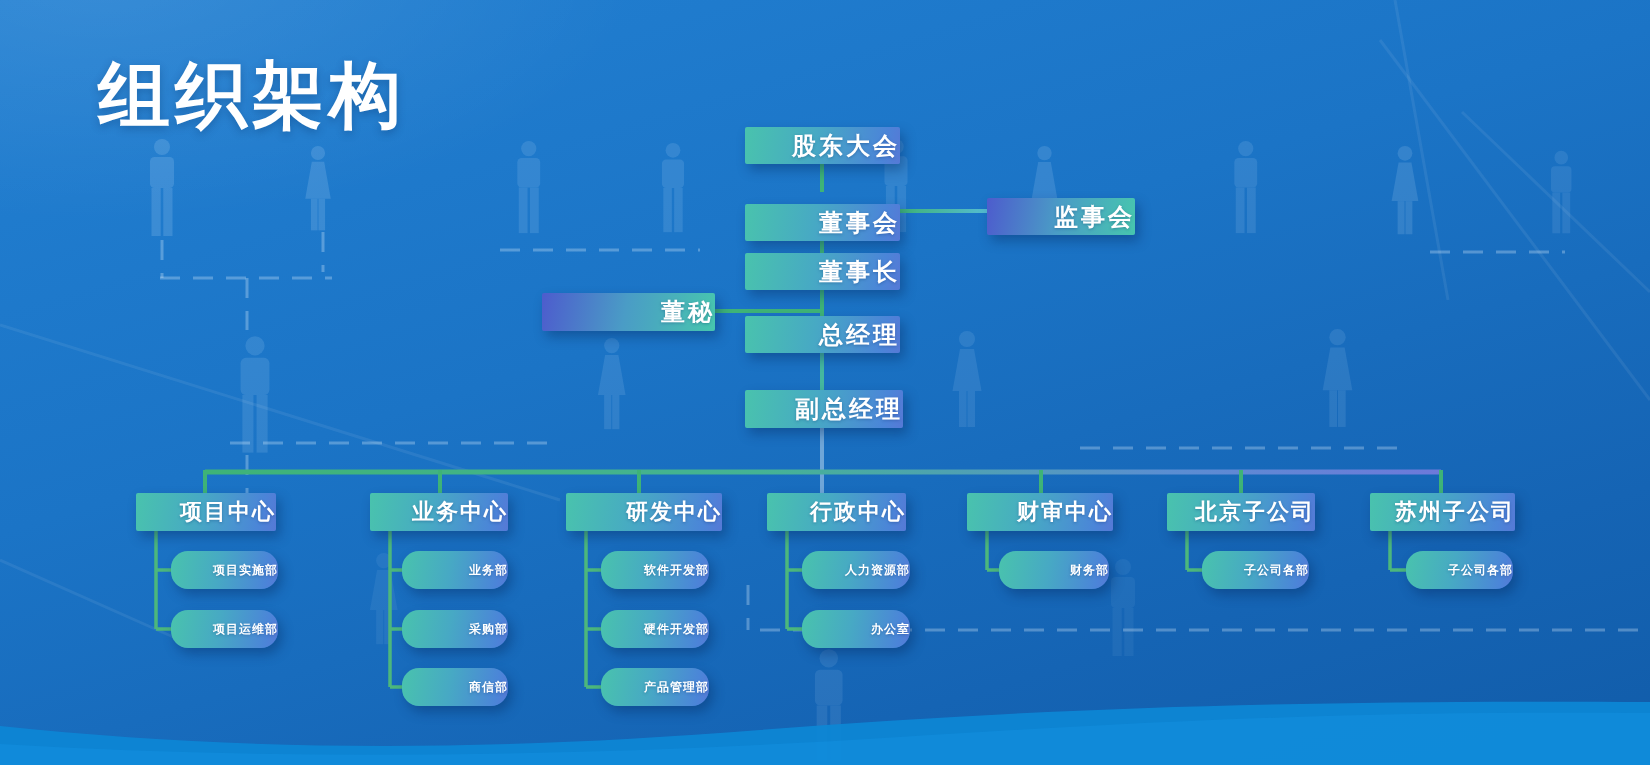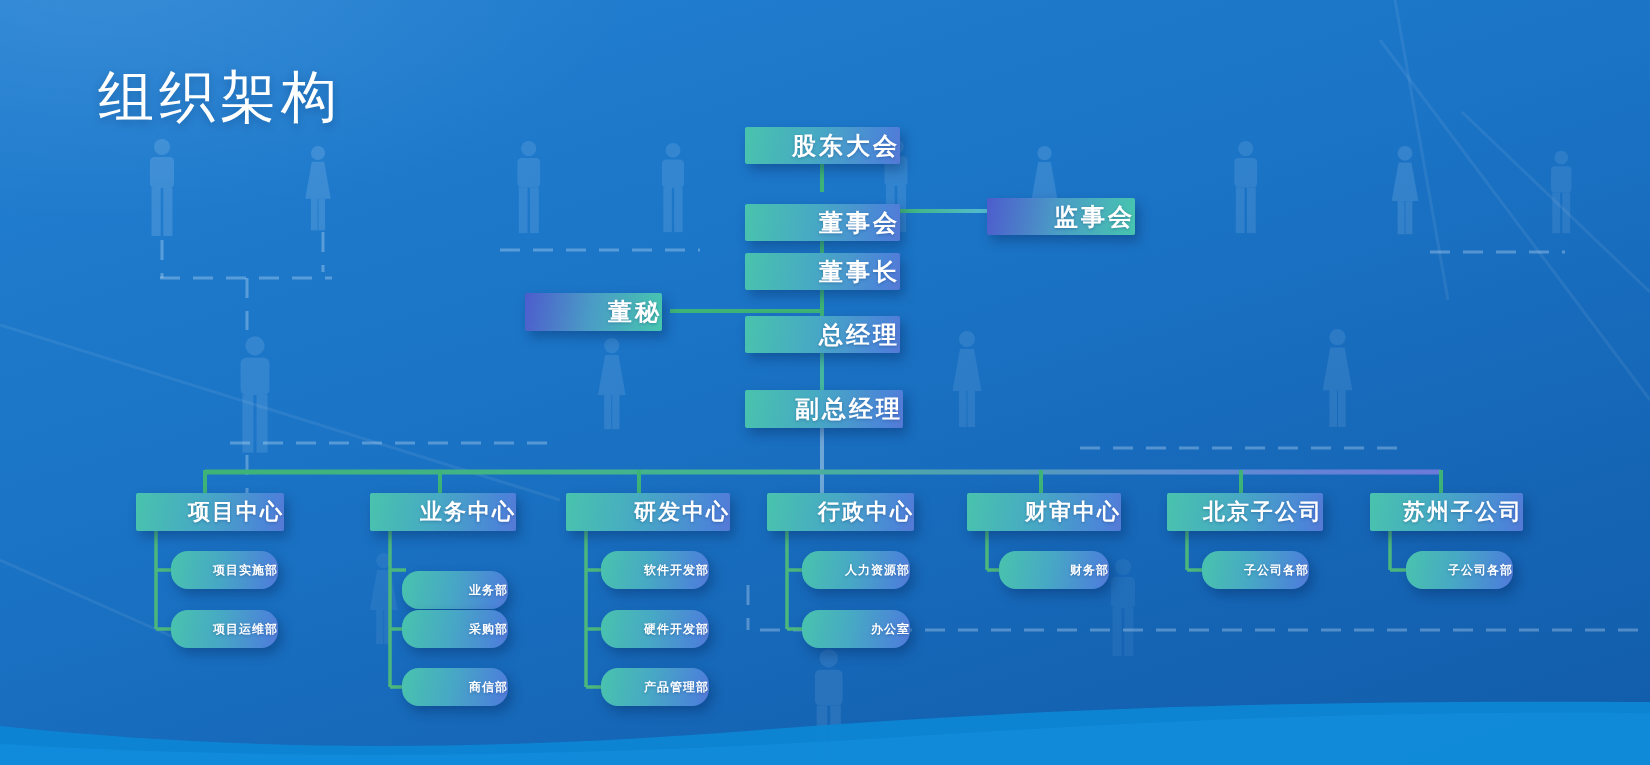--- a/index.html
+++ b/index.html
@@ -6,31 +6,31 @@
   .stage{
     position:relative;width:1650px;height:765px;overflow:hidden;
     font-family:"Liberation Sans","DejaVu Sans",sans-serif;
     background:
       radial-gradient(900px 420px at 6% -4%, rgba(255,255,255,.10), rgba(255,255,255,0) 60%),
       linear-gradient(163deg,#2280d2 0%, #1b74c6 42%, #1564b4 78%, #115ca9 100%);
   }
   svg.layer{position:absolute;left:0;top:0;width:1650px;height:765px;}
   .hdr{position:absolute;left:98px;top:36px;color:#ffffff;z-index:6;}
   .hdr .en{font-size:21px;font-weight:700;letter-spacing:1.6px;text-shadow:0 2px 5px rgba(3,40,90,.25);}
-  .hdr .zh{font-size:56px;font-weight:400;letter-spacing:5px;margin-top:24px;text-shadow:0 3px 8px rgba(3,40,90,.3);}
+  .hdr .zh{font-size:72px;font-weight:700;letter-spacing:5px;margin-top:12px;text-shadow:0 3px 8px rgba(3,40,90,.3);}
   .node{
     position:absolute;display:flex;align-items:center;justify-content:flex-end;
     color:#fff;border-radius:2px;z-index:4;
     background:linear-gradient(100deg,#49c3ad 0%, #47a9c4 45%, #4b85d8 88%, #5679d6 100%);
     box-shadow:4px 6px 12px rgba(4,40,92,.38);
     text-shadow:0 1px 3px rgba(10,50,110,.35);
   }
   .node.rev{background:linear-gradient(100deg,#4d5ccd 0%, #4a9cc6 48%, #47c6ae 100%);}
   .node.lv1{font-size:24px;font-weight:700;letter-spacing:3px;}
-  .node.lv2{font-size:22px;font-weight:700;letter-spacing:2px;padding-left:8px;}
+  .node.lv2{font-size:22px;font-weight:700;letter-spacing:2px;}
   .node.lv3{font-size:12px;font-weight:700;letter-spacing:1px;border-radius:17px;}
 </style>
 </head>
 <body>
 
 <div class="stage">
 
   <svg class="layer" viewBox="0 0 1650 765">
     <defs>
       <symbol id="p-male" viewBox="0 0 50 100">
@@ -134,21 +134,21 @@
       </div>
       <div class="node lv1" style="left: 745px; top: 204px; width: 155px; height: 37px;">
         <span>董事会</span>
       </div>
       <div class="node lv1 rev" style="left: 987px; top: 198px; width: 148px; height: 37px;">
         <span>监事会</span>
       </div>
       <div class="node lv1" style="left: 745px; top: 253px; width: 155px; height: 37px;">
         <span>董事长</span>
       </div>
-      <div class="node lv1 rev" style="left: 525px; top: 293px; width: 137px; height: 38px;">
+      <div class="node lv1 rev" style="left: 542px; top: 293px; width: 137px; height: 38px; padding-left: 36px;">
         <span>董秘</span>
       </div>
       <div class="node lv1" style="left: 745px; top: 316px; width: 155px; height: 37px;">
         <span>总经理</span>
       </div>
       <div class="node lv1" style="left: 745px; top: 390px; width: 158px; height: 38px;">
         <span>副总经理</span>
       </div>
       <div class="node lv2" style="left: 136px; top: 493px; width: 140px; height: 38px;">
         <span>项目中心</span>
@@ -170,21 +170,21 @@
       </div>
       <div class="node lv2" style="left: 1370px; top: 493px; width: 145px; height: 38px;">
         <span>苏州子公司</span>
       </div>
       <div class="node lv3" style="left: 171px; top: 551px; width: 107px; height: 38px;">
         <span>项目实施部</span>
       </div>
       <div class="node lv3" style="left: 171px; top: 610px; width: 107px; height: 38px;">
         <span>项目运维部</span>
       </div>
-      <div class="node lv3" style="left: 402px; top: 551px; width: 106px; height: 38px; margin-top: 20px;">
+      <div class="node lv3" style="left: 402px; top: 551px; width: 106px; height: 38px;">
         <span>业务部</span>
       </div>
       <div class="node lv3" style="left: 402px; top: 610px; width: 106px; height: 38px;">
         <span>采购部</span>
       </div>
       <div class="node lv3" style="left: 402px; top: 668px; width: 106px; height: 38px;">
         <span>商信部</span>
       </div>
       <div class="node lv3" style="left: 601px; top: 551px; width: 108px; height: 38px;">
         <span>软件开发部</span>

